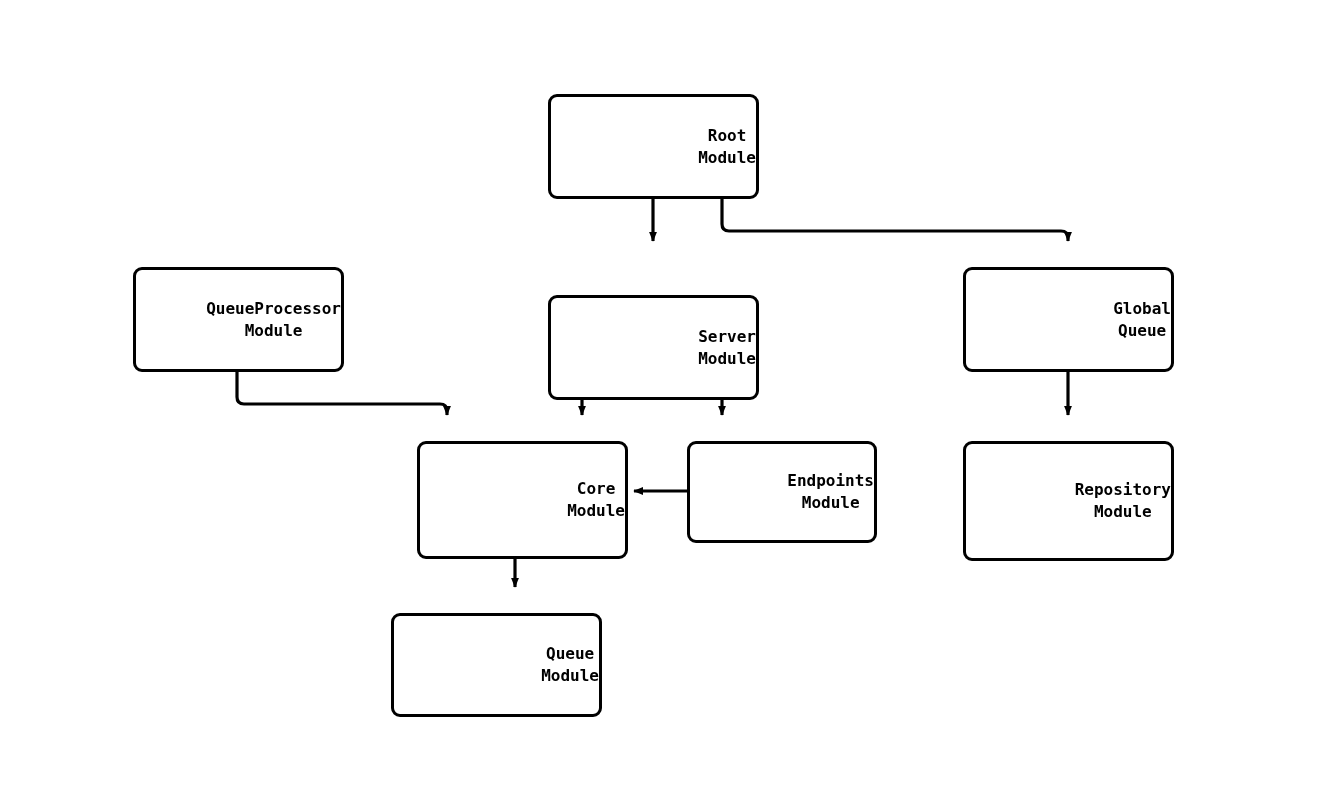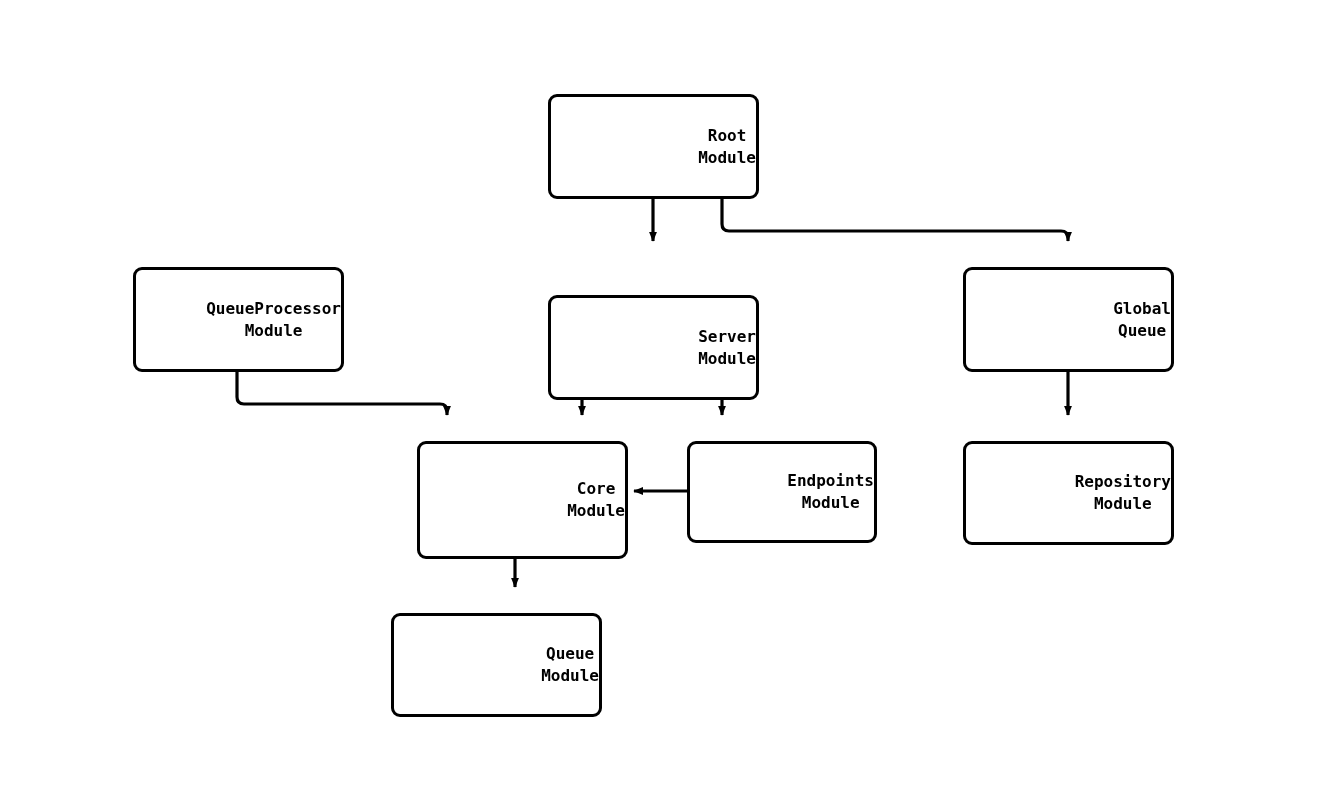--- a/index.html
+++ b/index.html
@@ -101,21 +101,21 @@
   <div class="node" style="left:409px; top:441px; width:211px; height:118px;margin-left:8px;">
     <span class="node-label">Core
 Module</span>
   </div>
 
   <div class="node" style="left:687px; top:441px; width:190px; height:102px;">
     <span class="node-label">Endpoints
 Module</span>
   </div>
 
-  <div class="node" style="left:963px; top:441px; width:211px; height:104px;">
+  <div class="node" style="left:963px; top:441px; width:211px; height:120px;">
     <span class="node-label">Repository
 Module</span>
   </div>
 
   <div class="node" style="left:391px; top:613px; width:211px; height:104px;">
     <span class="node-label">Queue
 Module</span>
   </div>
 
 </div>

